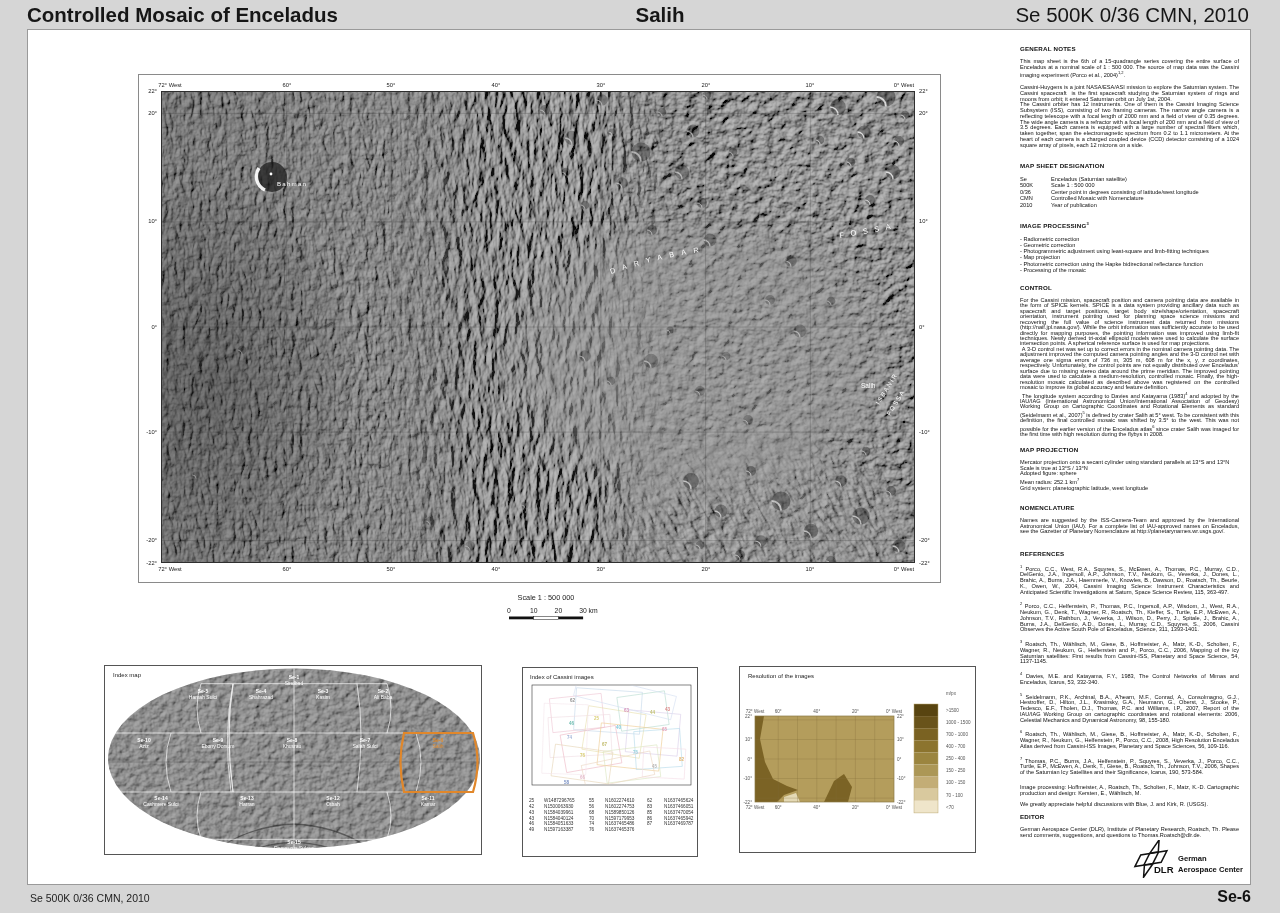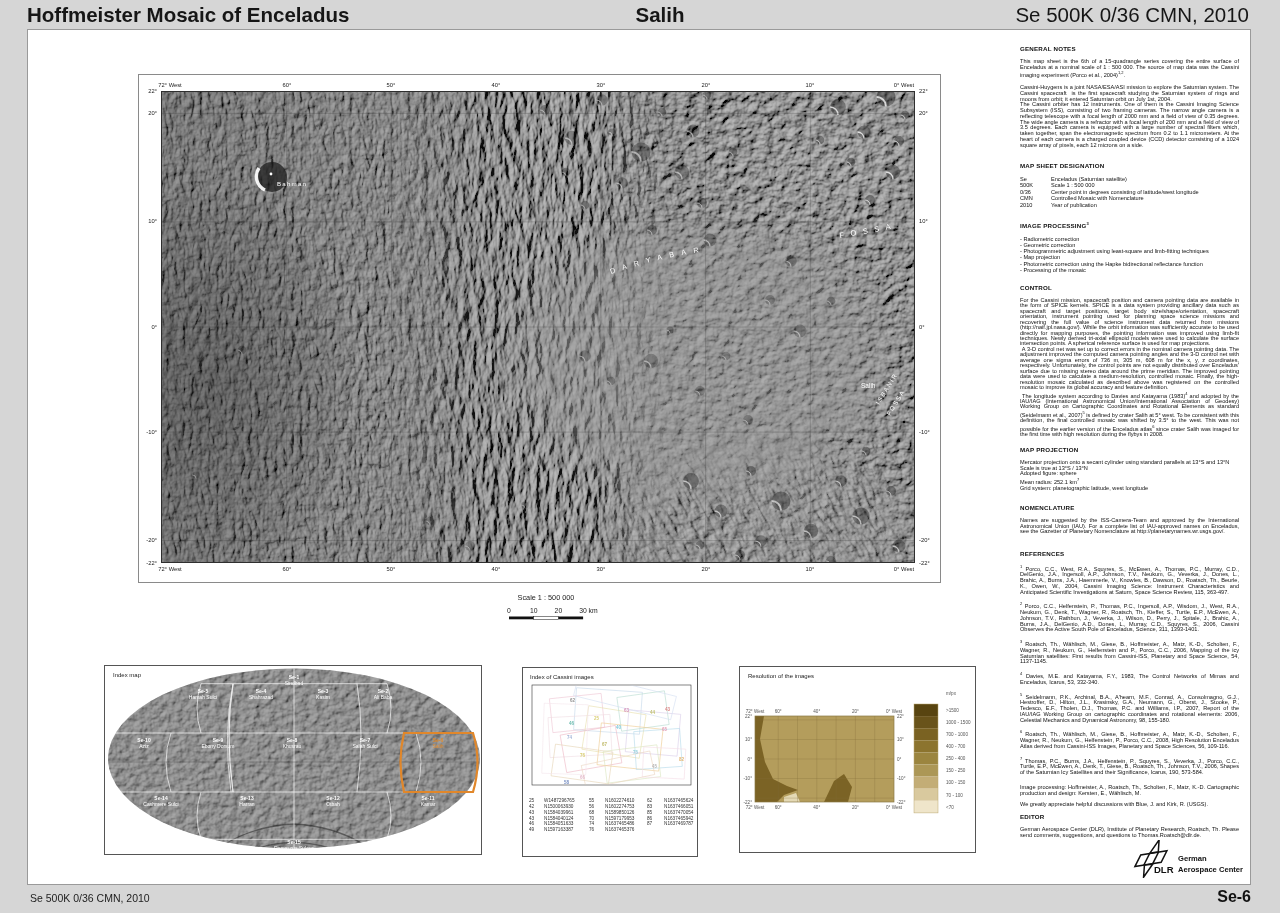--- a/index.html
+++ b/index.html
@@ -12,21 +12,21 @@
  #rcol h3{font-size:6.2px;margin:12px 0 7px 0;letter-spacing:0.2px;}
  #rcol p{margin:0 0 6px 0;}
  #rcol .j{text-align:justify;}
  #rcol sup{font-size:4px;}
  #rcol table.des{border-collapse:collapse;margin:0 0 6px 0;}
  #rcol table.des td{font-size:5.6px;line-height:6.55px;padding:0;vertical-align:top;}
  #rcol table.des td:first-child{width:31px;}
  .ref{margin-bottom:5.2px;}
 </style></head>
 <body>
- <div class="hdr" style="left:27px;">Hoffmeister Mosaic of Enceladus</div>
+ <div class="hdr" style="left:27px;">Controlled Mosaic of Enceladus</div>
  <div class="hdr" style="left:600px;width:120px;text-align:center;">Salih</div>
  <div class="hdr" style="right:31px;font-weight:normal;">Se 500K 0/36 CMN, 2010</div>
  <div id="sheet"></div>
  <div id="mapframe"></div>
  <svg width="754" height="472" viewBox="0 0 754 472" style="position:absolute;left:161px;top:91px;">
 <defs>
  <filter id="f1" x="-5%" y="-5%" width="110%" height="110%">
   <feTurbulence type="fractalNoise" baseFrequency="0.10 0.12" numOctaves="4" seed="4" result="n"></feTurbulence>
   <feDiffuseLighting in="n" lighting-color="#ffffff" surfaceScale="2.8">
    <feDistantLight azimuth="225" elevation="42"></feDistantLight>

